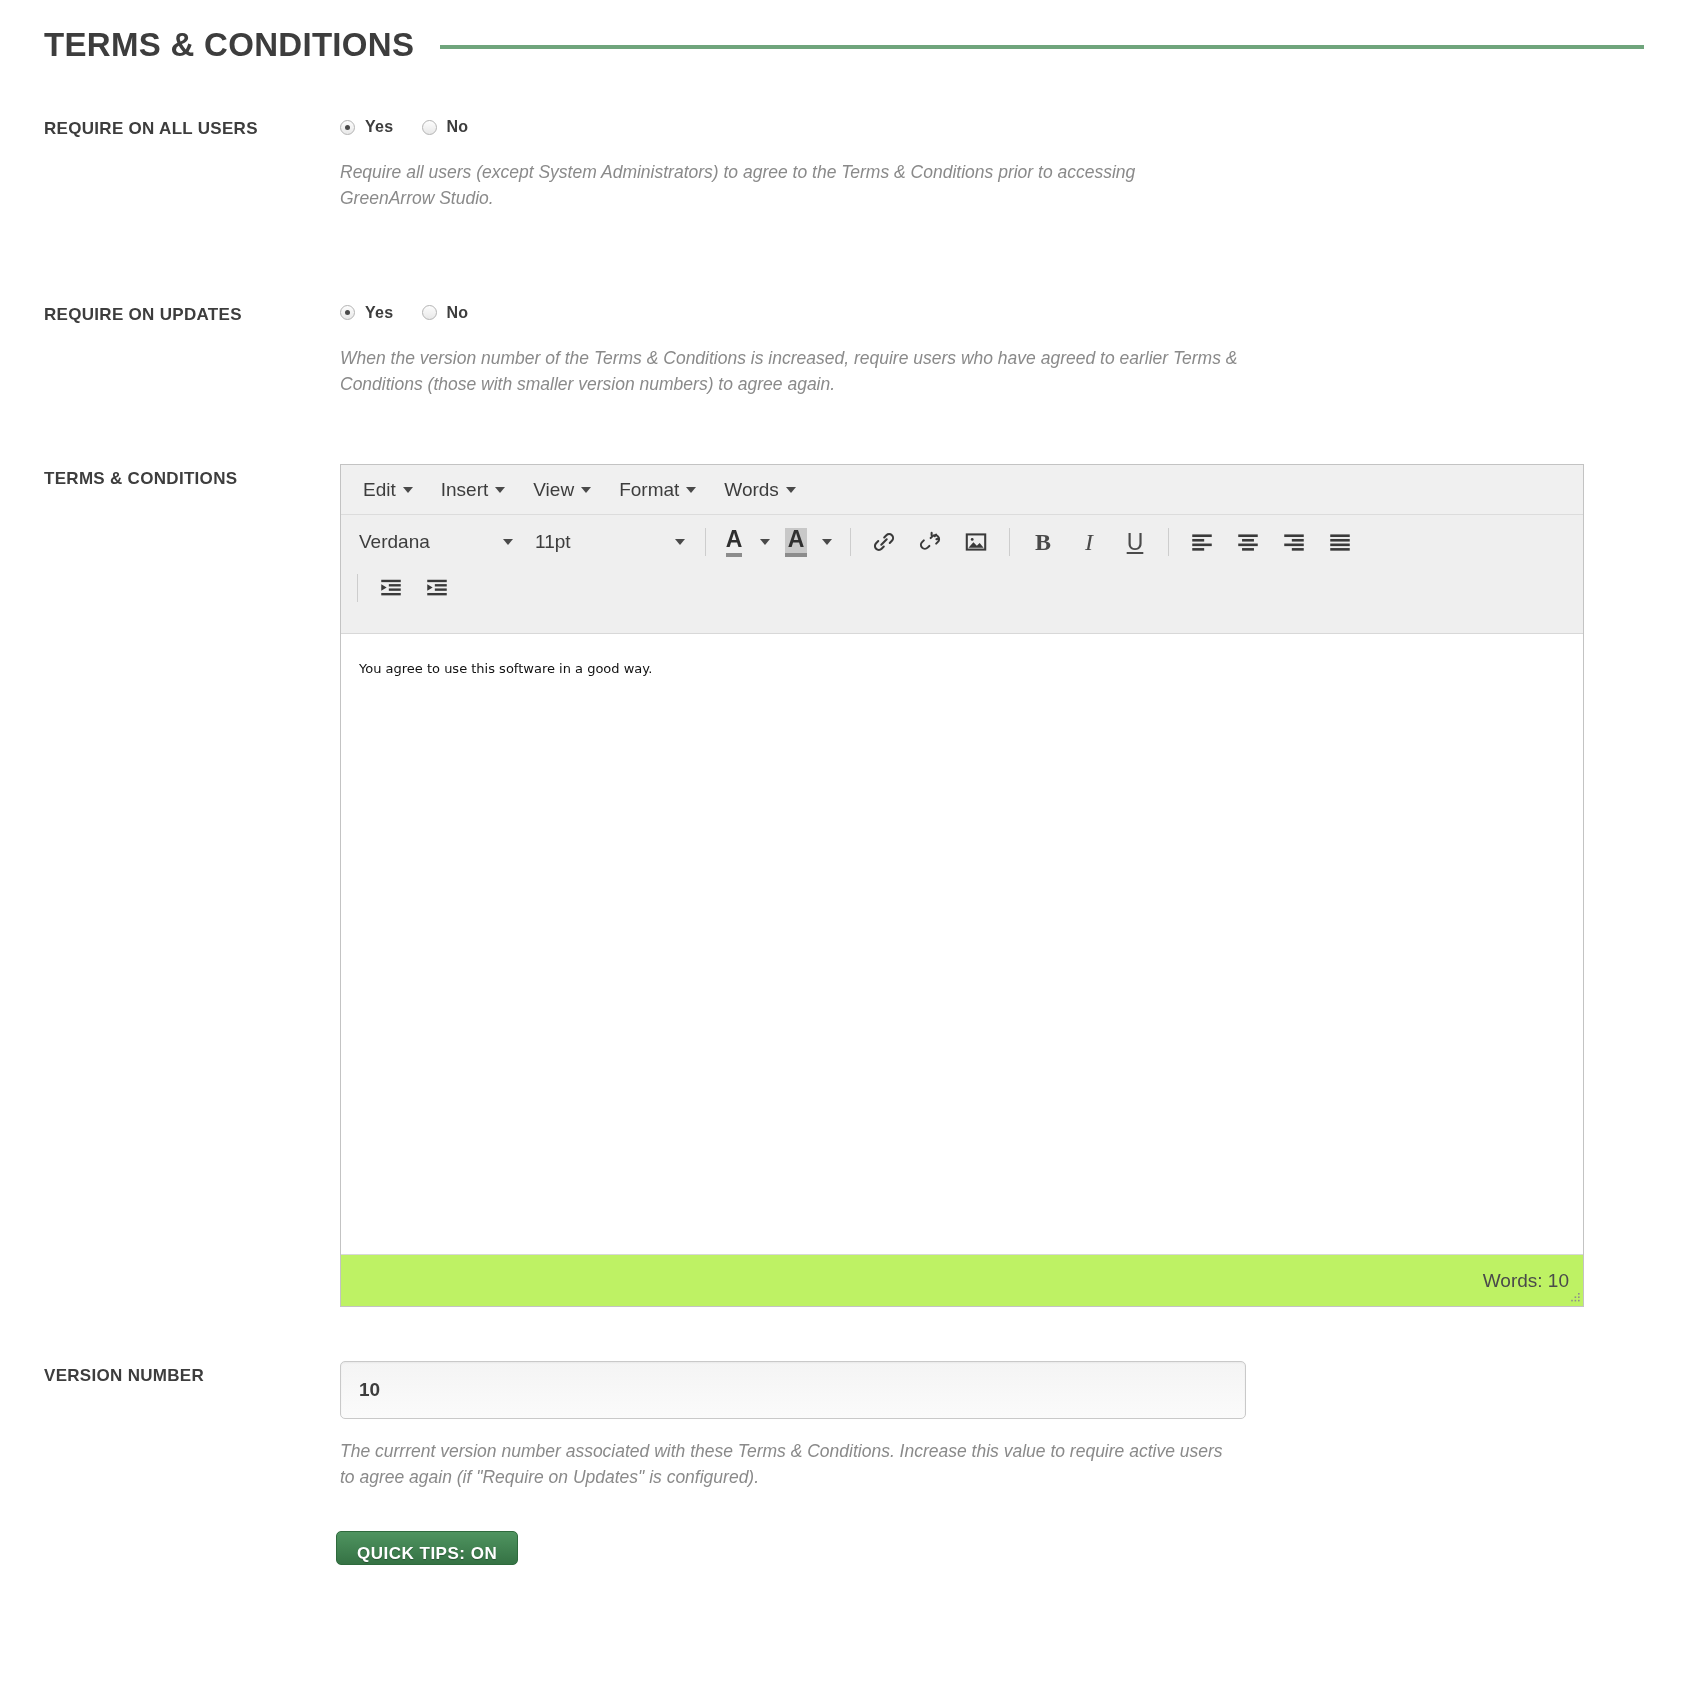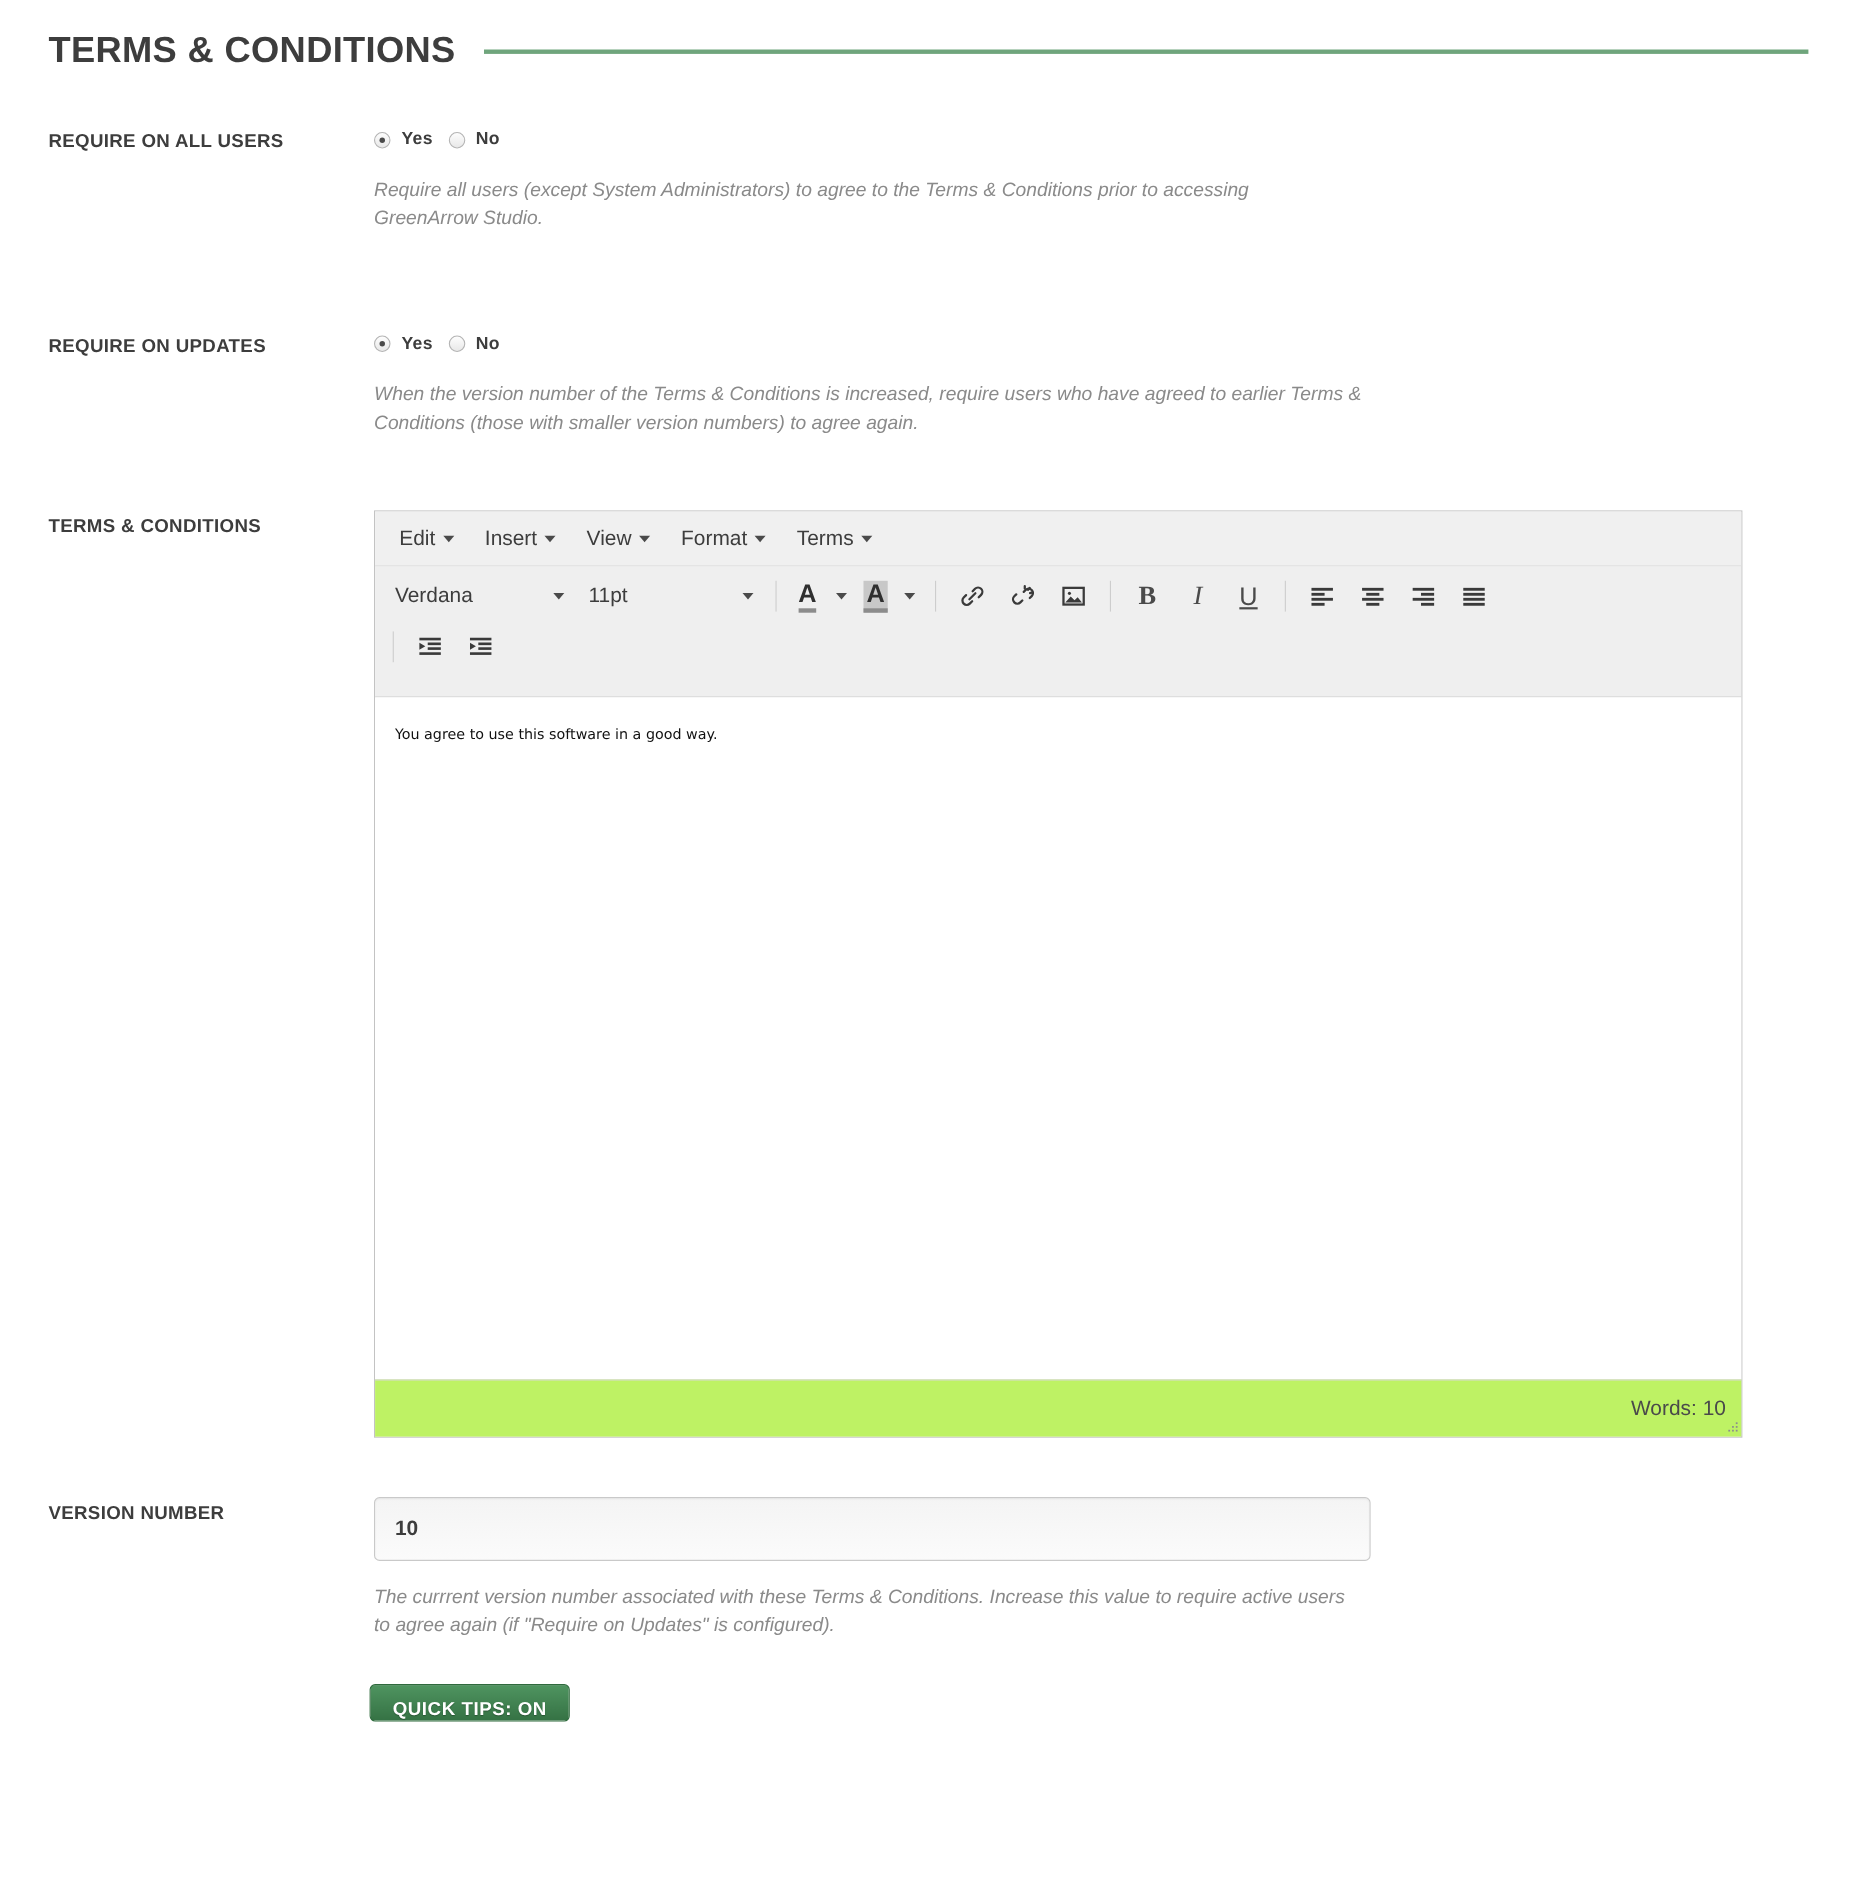--- a/index.html
+++ b/index.html
@@ -64,21 +64,21 @@
 
   .row-gap-1 { margin-top: 42px; }
   .row-gap-2 { margin-top: 88px; }
   .row-gap-3 { margin-top: 67px; }
   .row-gap-4 { margin-top: 54px; }
 
   
   .radio-group {
     display: flex;
     align-items: center;
-    gap: 14px;
+    gap: 28px;
     height: 26px;
   }
   .radio-option {
     display: inline-flex;
     align-items: center;
     gap: 10px;
     cursor: pointer;
   }
   .radio-dot {
     width: 15px;
@@ -358,21 +358,21 @@
         </div>
         <div class="menu-item">
           <span>View</span>
           <span class="caret"></span>
         </div>
         <div class="menu-item">
           <span>Format</span>
           <span class="caret"></span>
         </div>
         <div class="menu-item">
-          <span>Terms</span>
+          <span>Words</span>
           <span class="caret"></span>
         </div>
       </div>
 
       <div class="editor-toolbar">
 
         <div class="tb-row">
           <div class="select-box sel-font">
             <span class="sel-val">Verdana</span>
             <span class="caret"></span>

